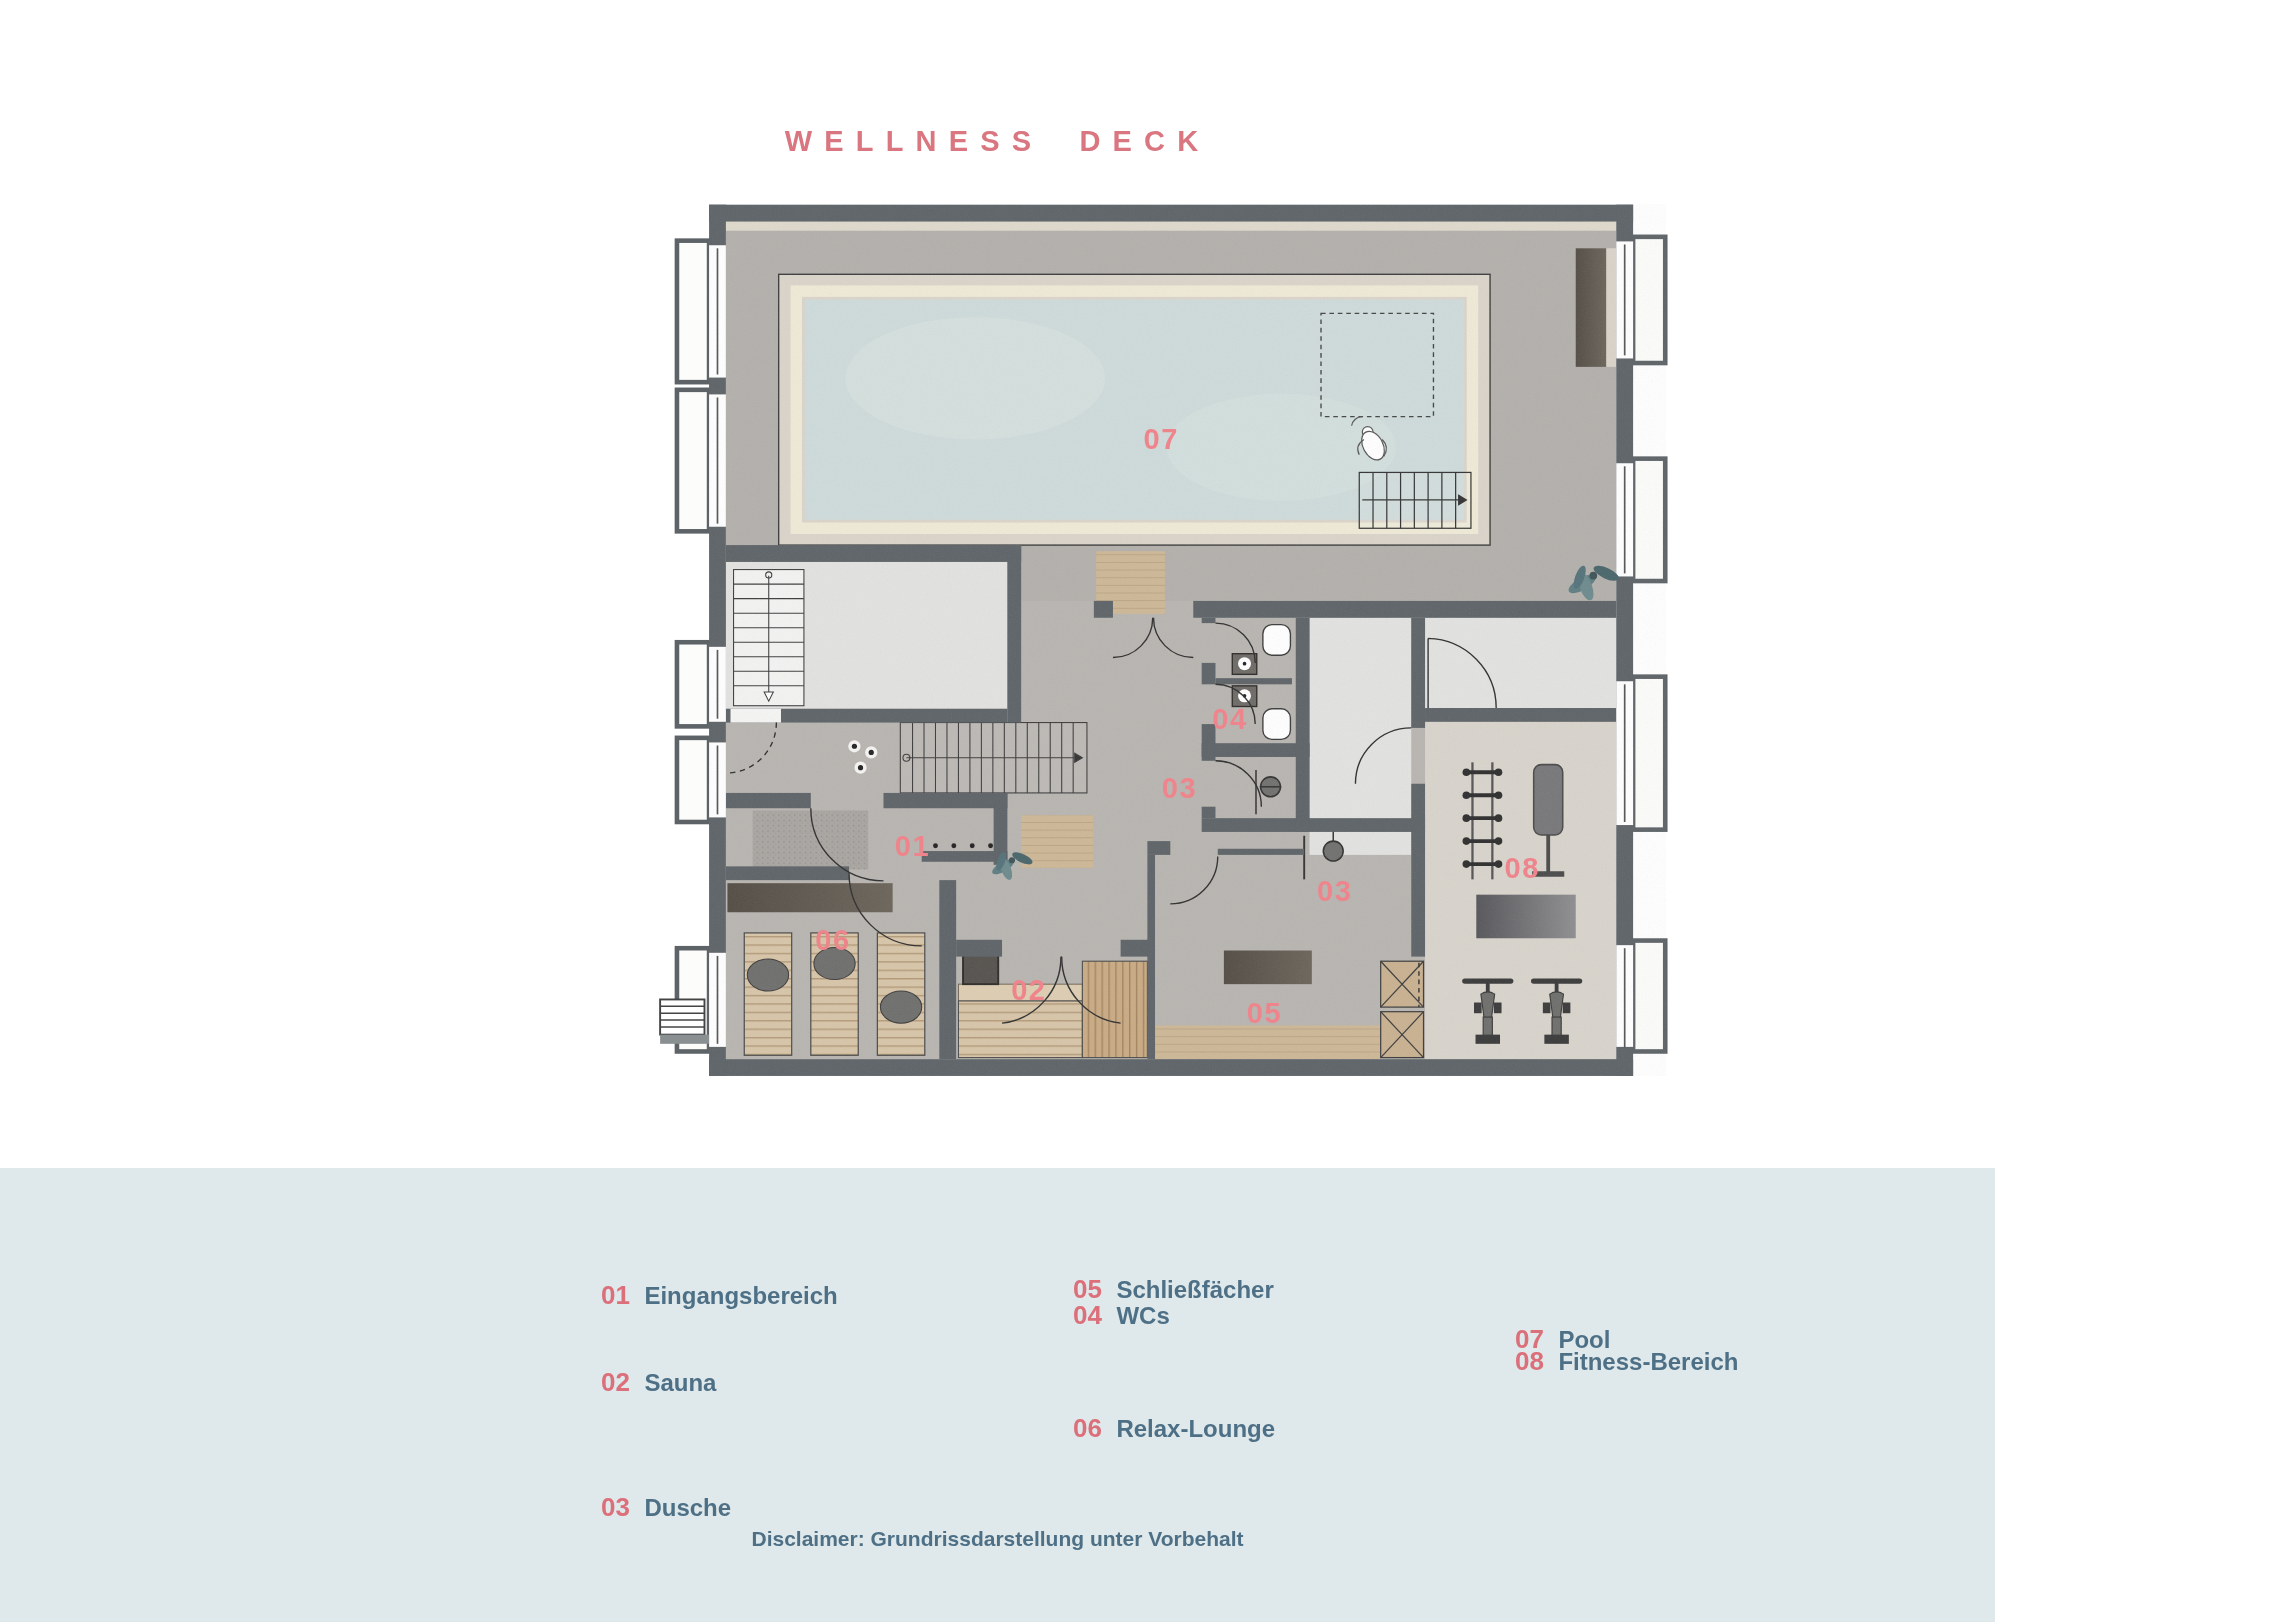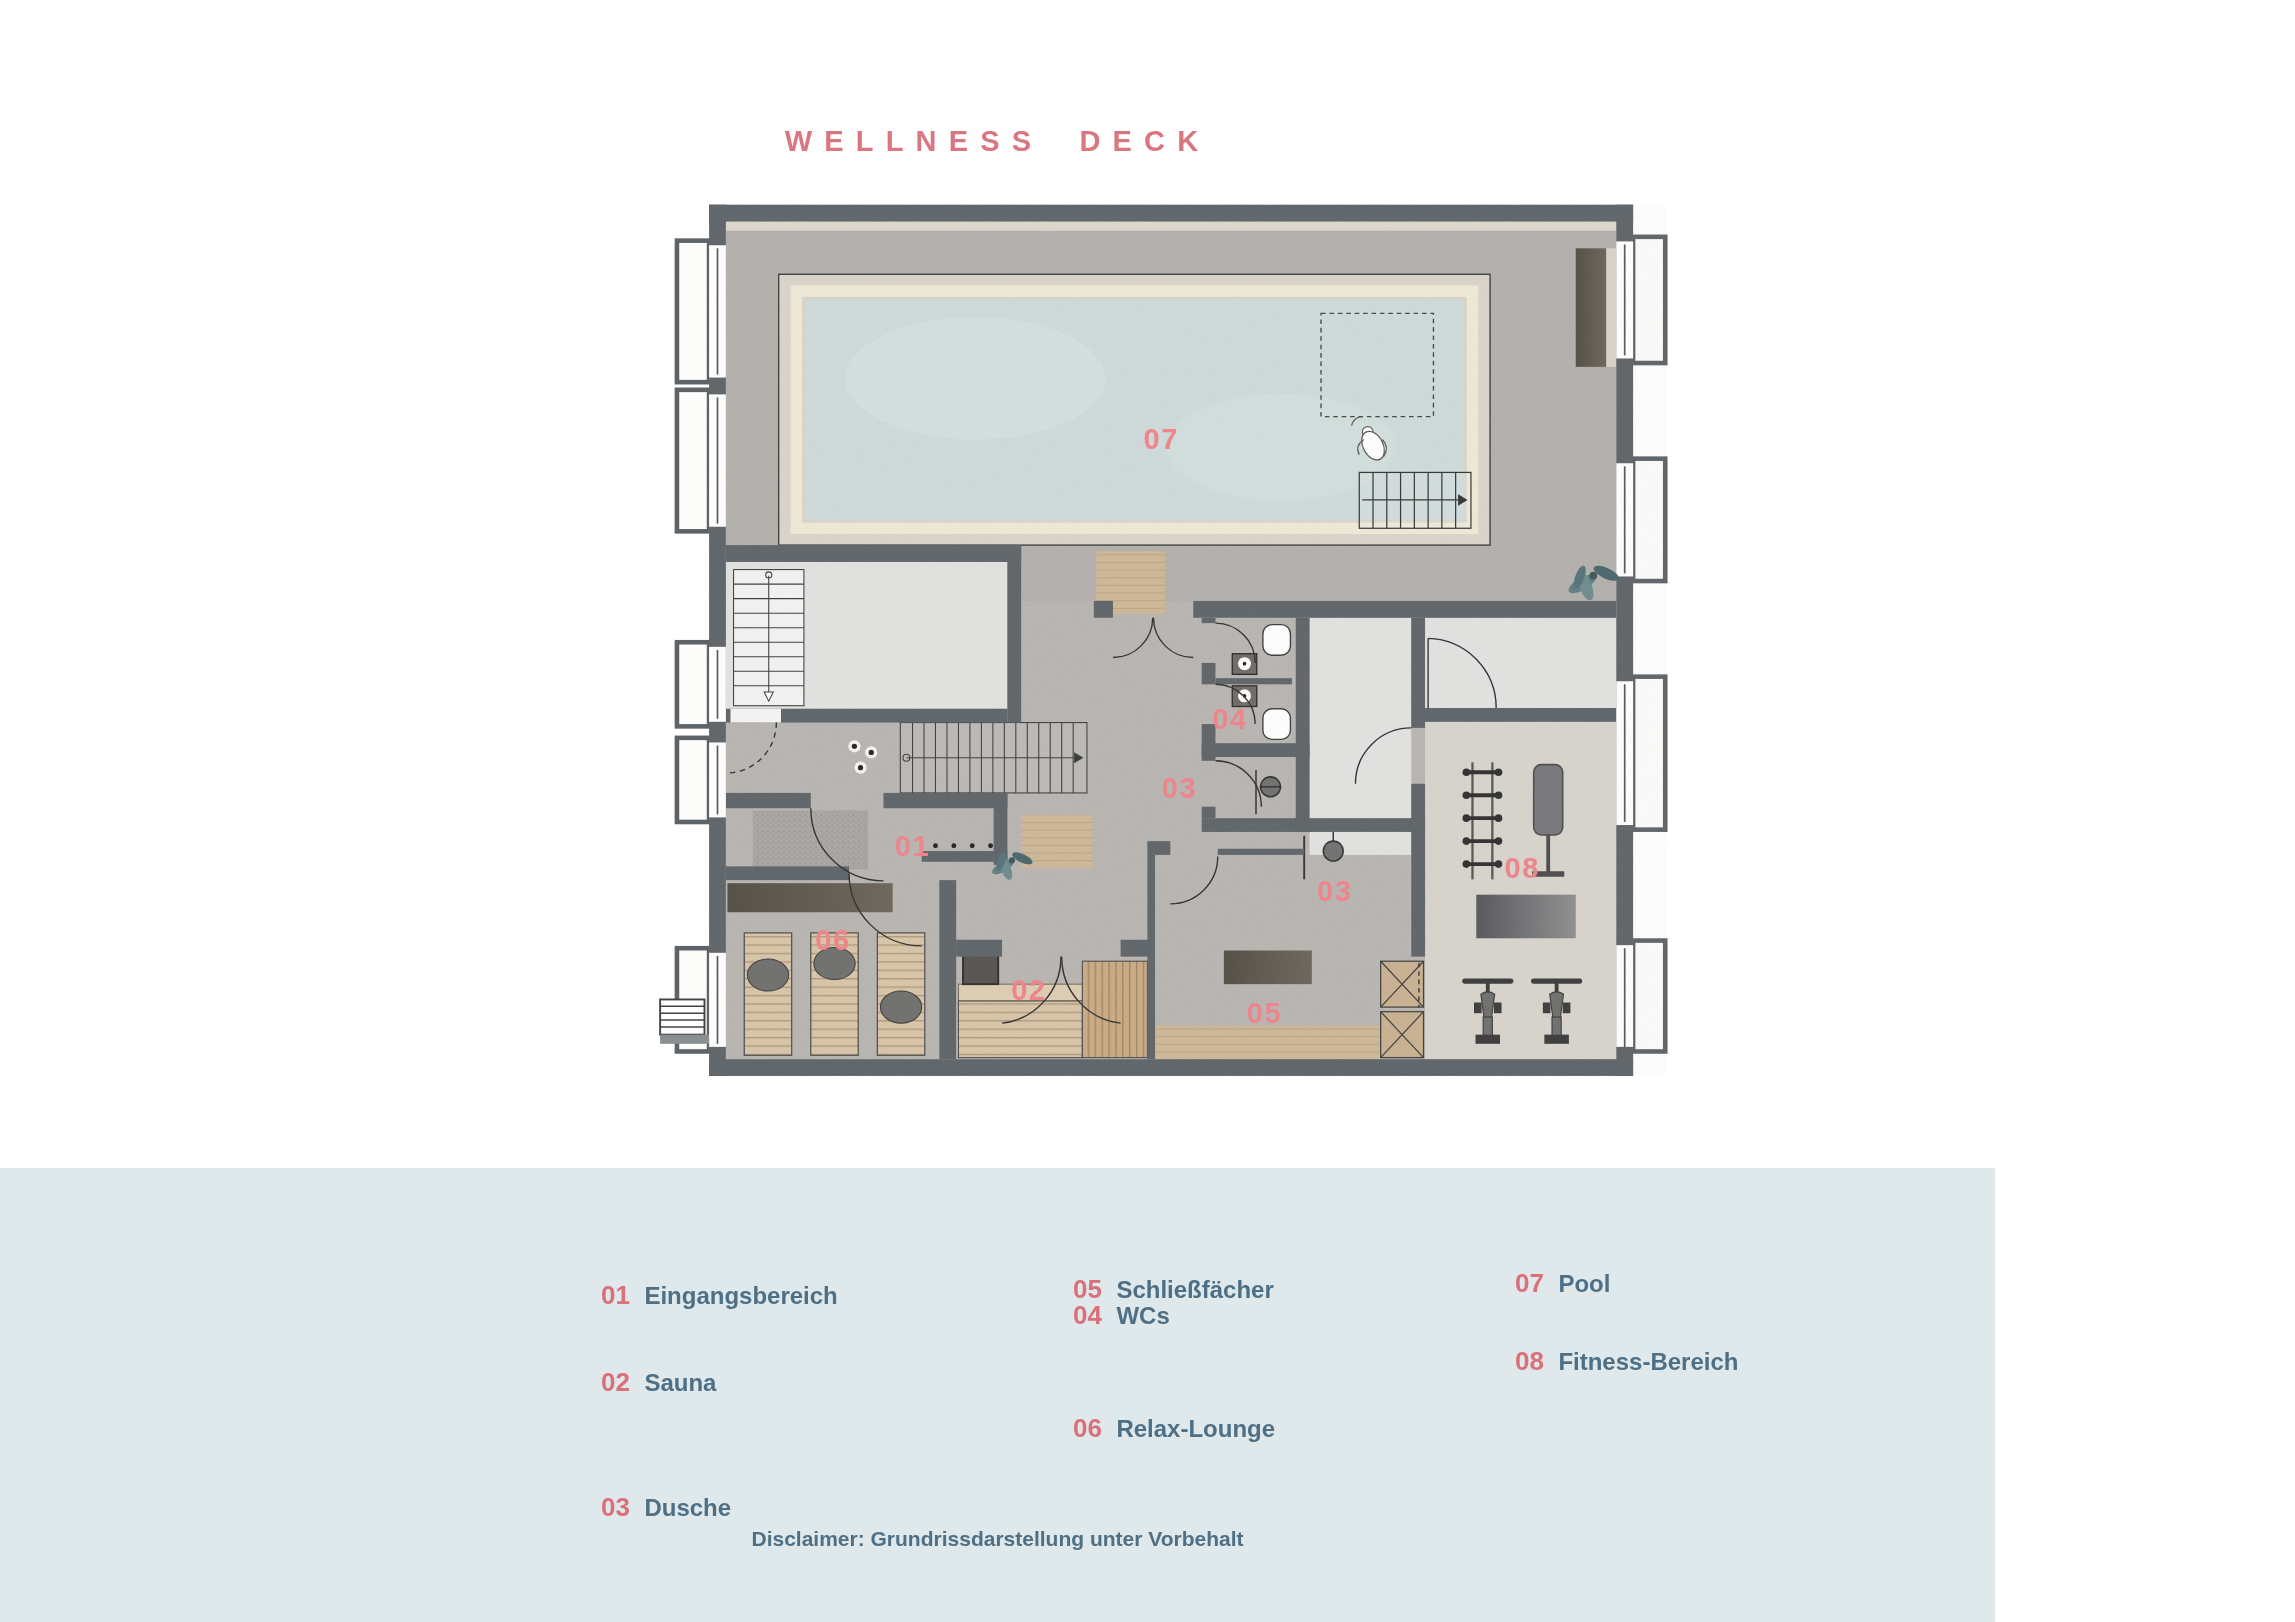--- a/index.html
+++ b/index.html
@@ -440,21 +440,21 @@
   </div>
   <div class="lrow" style="left:1073px;top:1266px;">
     <span class="lnum">05</span>
     <span class="llab">Schließfächer</span>
   </div>
   <div class="lrow" style="left:1073px;top:1405px;">
     <span class="lnum">06</span>
     <span class="llab">Relax-Lounge</span>
   </div>
 
-  <div class="lrow" style="left:1515px;top:1260px;">
+  <div class="lrow" style="left:1515px;top:1316px;">
     <span class="lnum">07</span>
     <span class="llab">Pool</span>
   </div>
   <div class="lrow" style="left:1515px;top:1338px;">
     <span class="lnum">08</span>
     <span class="llab">Fitness-Bereich</span>
   </div>
 
   <div class="disclaimer">Disclaimer: Grundrissdarstellung unter Vorbehalt</div>
 

